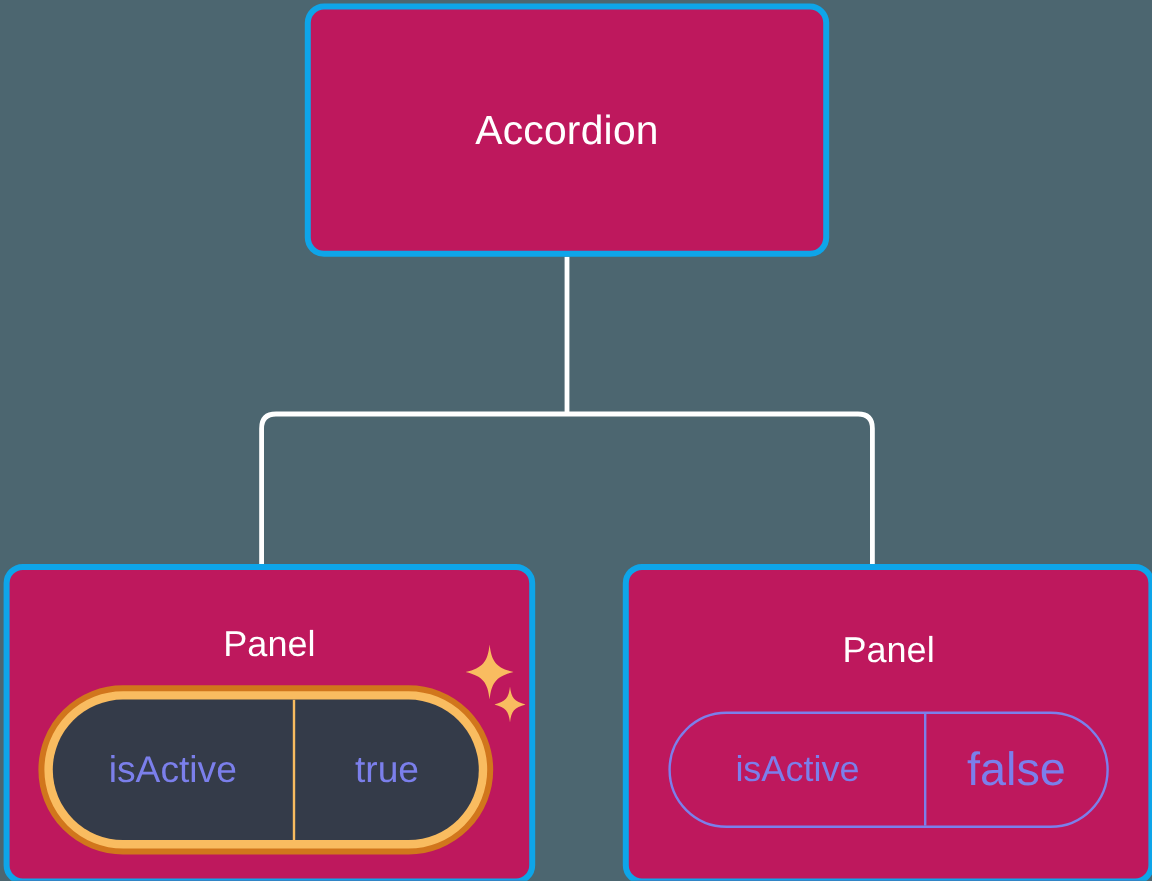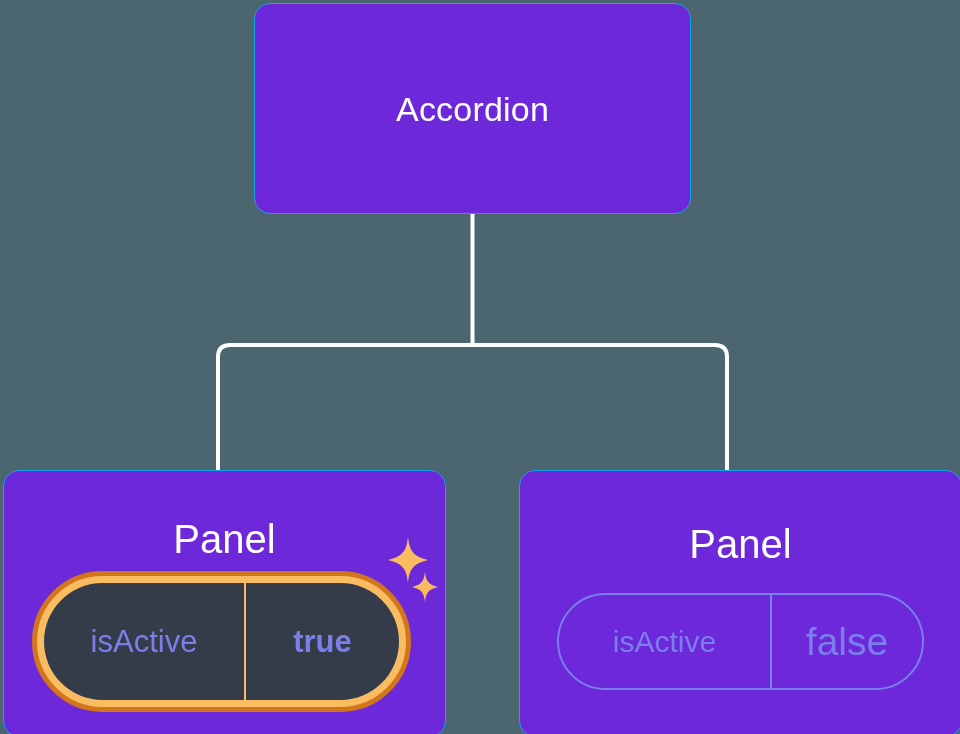--- a/index.html
+++ b/index.html
@@ -29,22 +29,22 @@
     left: 0;
     top: 0;
     width: 960px;
     height: 734px;
     pointer-events: none;
   }
 
   
   .node {
     position: absolute;
-    background: #6d28d9;
-    border: 1px solid #0ea5e9;
+    background: #be185d;
+    border: 5px solid #0ea5e9;
     border-radius: 16px;
   }
 
   
   #node-root {
     left: 254px;
     top: 3px;
     width: 437px;
     height: 211px;
     display: flex;
@@ -68,21 +68,21 @@
 
   #node-panel-left  { left: 3px;   top: 470px; }
   #node-panel-right { left: 519px; top: 470px; }
 
   .panel-title {
     position: absolute;
     left: 0;
     width: 100%;
     text-align: center;
     color: #ffffff;
-    font-size: 40px;
+    font-size: 30px;
     font-weight: 400;
     line-height: 1;
   }
 
   #node-panel-left  .panel-title { top: 48px; }
   #node-panel-right .panel-title { top: 53px; }
 
   
   .prop-pill {
     position: absolute;
@@ -152,21 +152,21 @@
     border-right: 2px solid #f9bc60;
     color: #7b7feb;
     font-size: 31px;
     font-weight: 400;
   }
 
   .pill-highlight .prop-val {
     flex: 1 1 auto;
     color: #7b7feb;
     font-size: 31px;
-    font-weight: 700;
+    font-weight: 400;
   }
 
   
   .sparkle {
     position: absolute;
     pointer-events: none;
   }
   #sparkle-large { left: 388px; top: 537px; width: 40px;  height: 46px; }
   #sparkle-small { left: 412px; top: 572px; width: 26px;  height: 30px; }
 </style>

